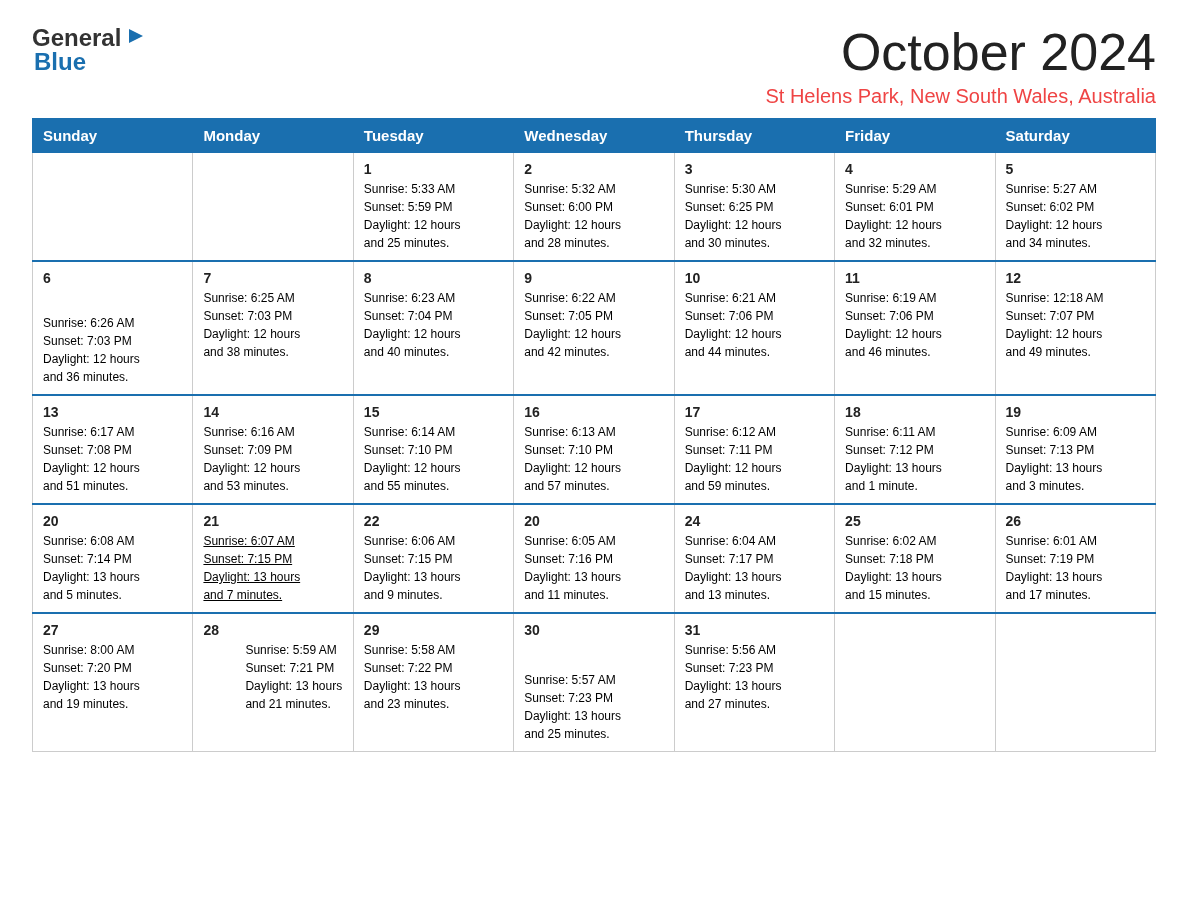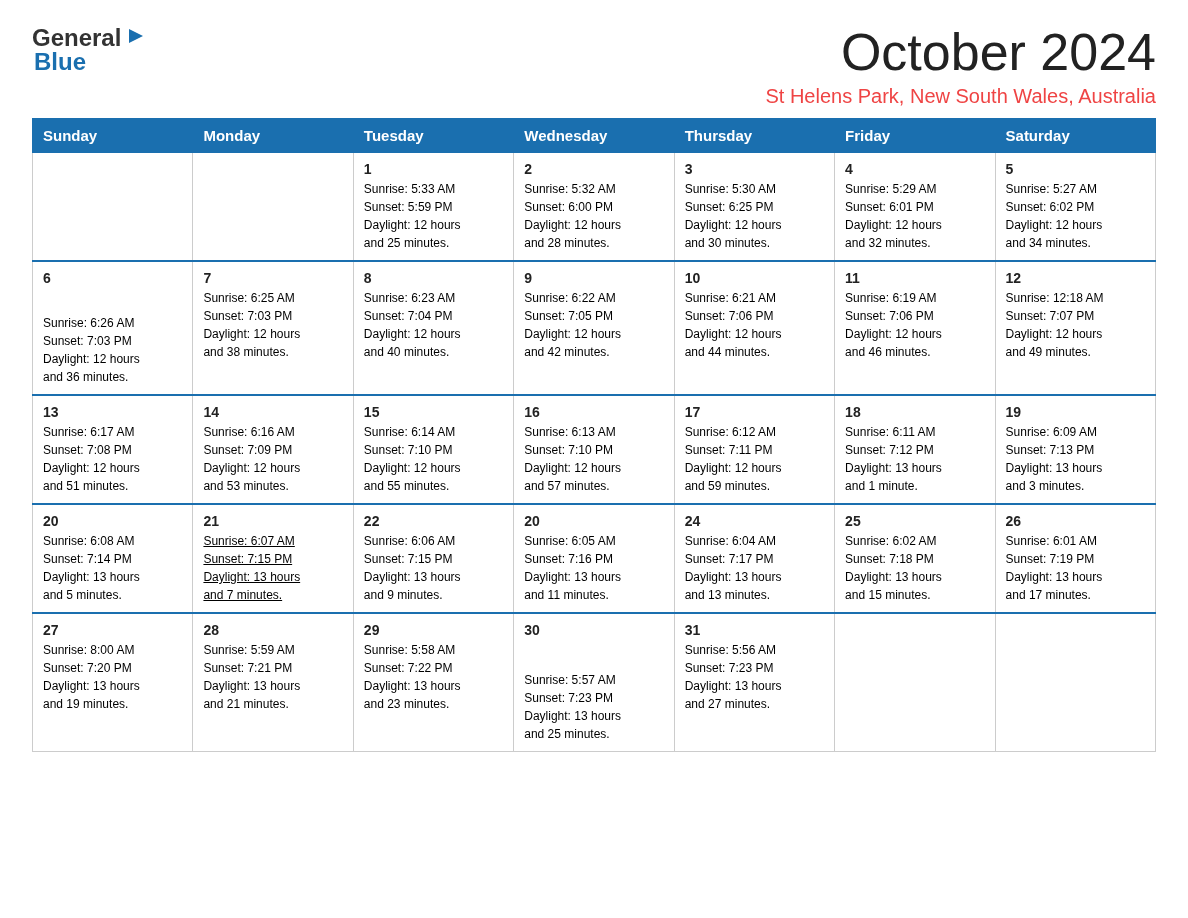--- a/index.html
+++ b/index.html
@@ -316,21 +316,21 @@
       <tr class="row-divider">
         <td>
           <span class="day-number">27</span>
           <div class="day-info" style="white-space: pre-line;">Sunrise: 8:00 AM
 Sunset: 7:20 PM
 Daylight: 13 hours
 and 19 minutes.</div>
         </td>
         <td>
           <span class="day-number">28</span>
-          <div class="day-info" style="white-space: pre-line;">Sunrise: 5:59 AM
+          <div class="day-info" style="white-space: pre-line; margin-left: 42px;">Sunrise: 5:59 AM
 Sunset: 7:21 PM
 Daylight: 13 hours
 and 21 minutes.</div>
         </td>
         <td>
           <span class="day-number">29</span>
           <div class="day-info" style="white-space: pre-line;">Sunrise: 5:58 AM
 Sunset: 7:22 PM
 Daylight: 13 hours
 and 23 minutes.</div>

